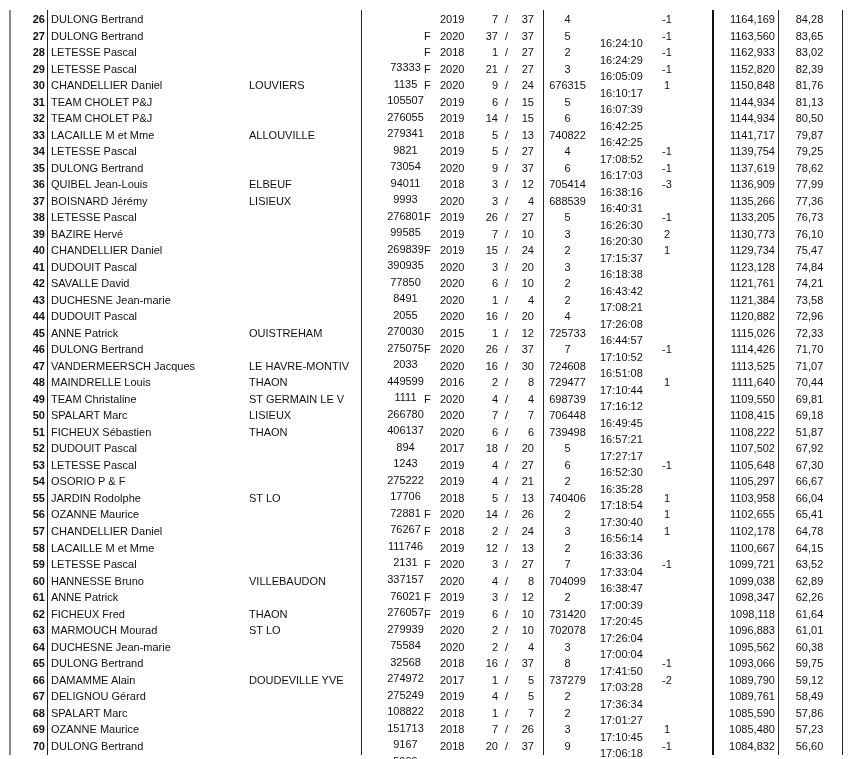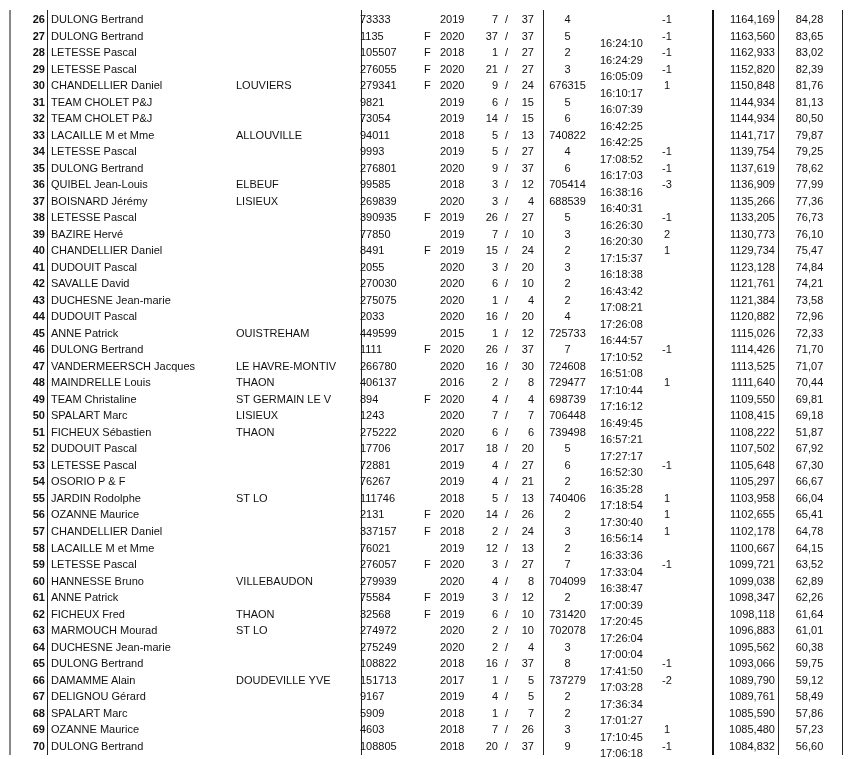--- a/index.html
+++ b/index.html
@@ -8,22 +8,22 @@
     font-family: "Liberation Sans", sans-serif; color: #111;
   }
   .vline { position: absolute; top: 10px; bottom: 4px; width: 1px; background: #222; }
   .vline.gray { background: #888; width: 2px; }
   .vline.thick { width: 2px; background: #111; }
   #rows { position: absolute; left: 0; top: 11px; width: 745px; }
   .row { position: relative; height: 16.52px; font-size: 11px; line-height: 16.5px; white-space: nowrap; }
   .row > span { position: absolute; top: 0; }
   .rank { left: 14px; width: 31px; text-align: right; font-weight: bold; }
   .name { left: 51px; font-weight: normal; }
-  .city { left: 236px; }
-  .num { left: 360px; width: 55px; text-align: left; }
+  .city { left: 249px; }
+  .num { left: 378px; width: 55px; text-align: center; margin-top: 48px; }
   .flag { left: 424px; }
   .year { left: 440px; }
   .pos { left: 475px; width: 23px; text-align: right; }
   .slash { left: 505px; }
   .tot { left: 515px; width: 19px; text-align: right; }
   .c5 { left: 544px; width: 47px; text-align: center; }
   .time { left: 600px; margin-top: 24px; }
   .diff { left: 652px; width: 30px; text-align: center; }
   .score { left: 712px; width: 63px; text-align: right; }
   .pct { left: 782px; width: 55px; text-align: center; }

